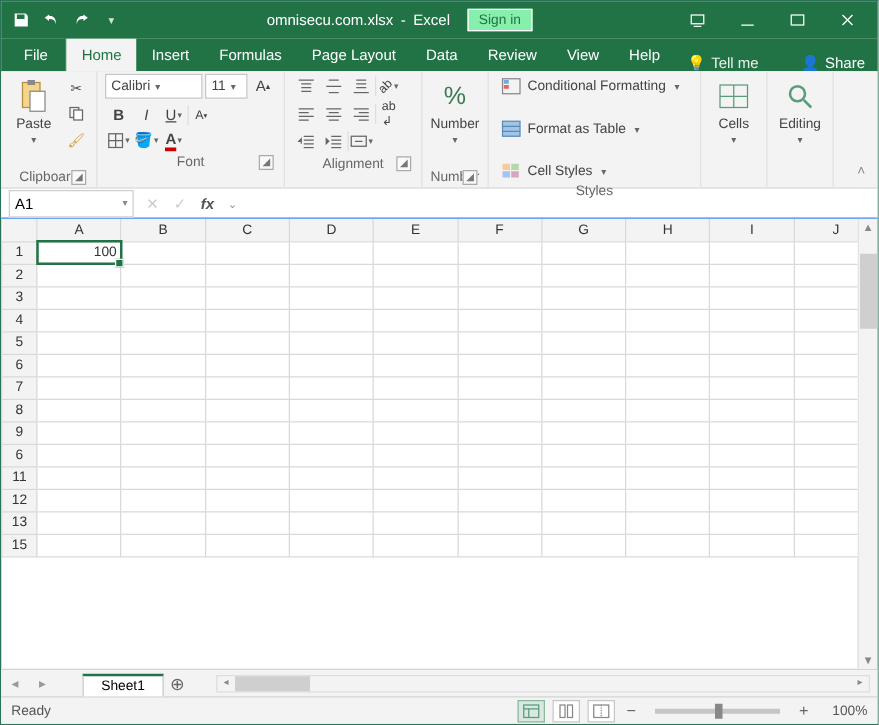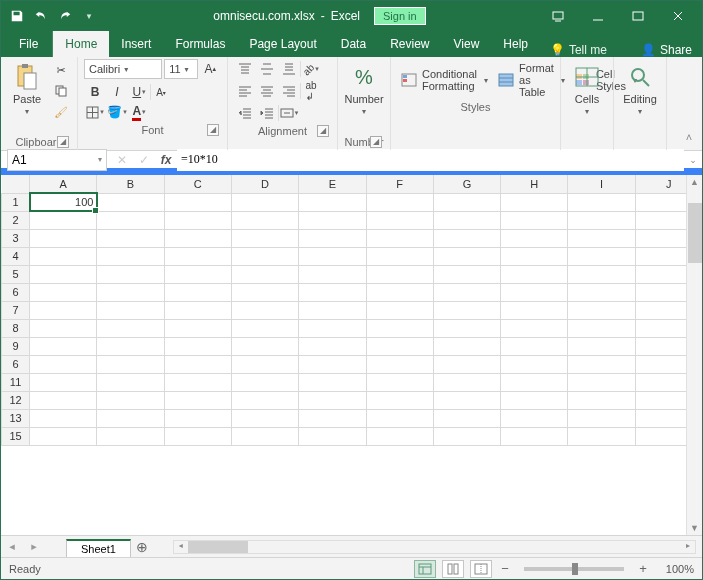--- a/index.html
+++ b/index.html
@@ -84,28 +84,28 @@
     background:#fff; border:1px solid #c6c6c6; height:20px;
     display:flex; align-items:center; padding:0 4px; font-size:11px;
     cursor:pointer;
   }
   .combo .dd { margin-left:4px; font-size:8px; color:#666; }
   .btn-row { display:flex; gap:0px; }
   .rb { width:22px; height:20px; display:flex; align-items:center; justify-content:center; cursor:pointer; font-size:12px; position:relative; }
   .rb.sep::after{ content:""; position:absolute; right:-1px; top:2px; bottom:2px; width:1px; background:#ddd;}
   .rb .dd { font-size:7px; color:#666; margin-left:1px;}
 
-  .styles-list { display:flex; flex-direction:row; gap:2px; padding-top:2px; }
+  .styles-list { display:flex; flex-direction:column; gap:18px; padding-top:2px; }
   .style-item { display:flex; align-items:center; gap:5px; cursor:pointer; padding:1px 4px; font-size:11px;}
   .style-item .dd{ font-size:8px; color:#666; margin-left:2px;}
   .ic-sm { width:16px; height:14px; display:flex; align-items:center; justify-content:center;}
 
   
   .fxrow {
-    height:24px; border-bottom:7px solid #3b82f6; display:flex; align-items:center;
+    height:24px; border-bottom:1px solid #3b82f6; display:flex; align-items:center;
     background:#fff; font-size:12px;
   }
   .namebox {
     width:100px; height:22px; border:1px solid #cfcfcf; margin:0 4px 0 6px;
     display:flex; align-items:center; padding:0 4px; background:#fff;
   }
   .namebox .dd { margin-left:auto; font-size:8px; color:#888; cursor:pointer;}
   .fx-btn { width:22px; text-align:center; color:#888; cursor:pointer; }
   .fx-btn.fx { font-style:italic; font-weight:bold; color:#555;}
   .formula-input {
@@ -503,21 +503,20 @@
   </div>
 
   <div class="fxrow">
     <div class="namebox">
       <span>A1</span>
       <span class="dd">▾</span>
     </div>
     <div class="fx-btn" style="color:#ccc;">✕</div>
     <div class="fx-btn" style="color:#ccc;">✓</div>
     <div class="fx-btn fx">fx</div>
-    <input class="formula-input" value="=10*10" style="">
     <div class="fx-expand">⌄</div>
   </div>
 
   <div class="gridwrap">
     <div class="grid">
       <table class="sheet">
         <colgroup>
           <col style="width:28px;">
           <col class="colw">
             <col class="colw">

